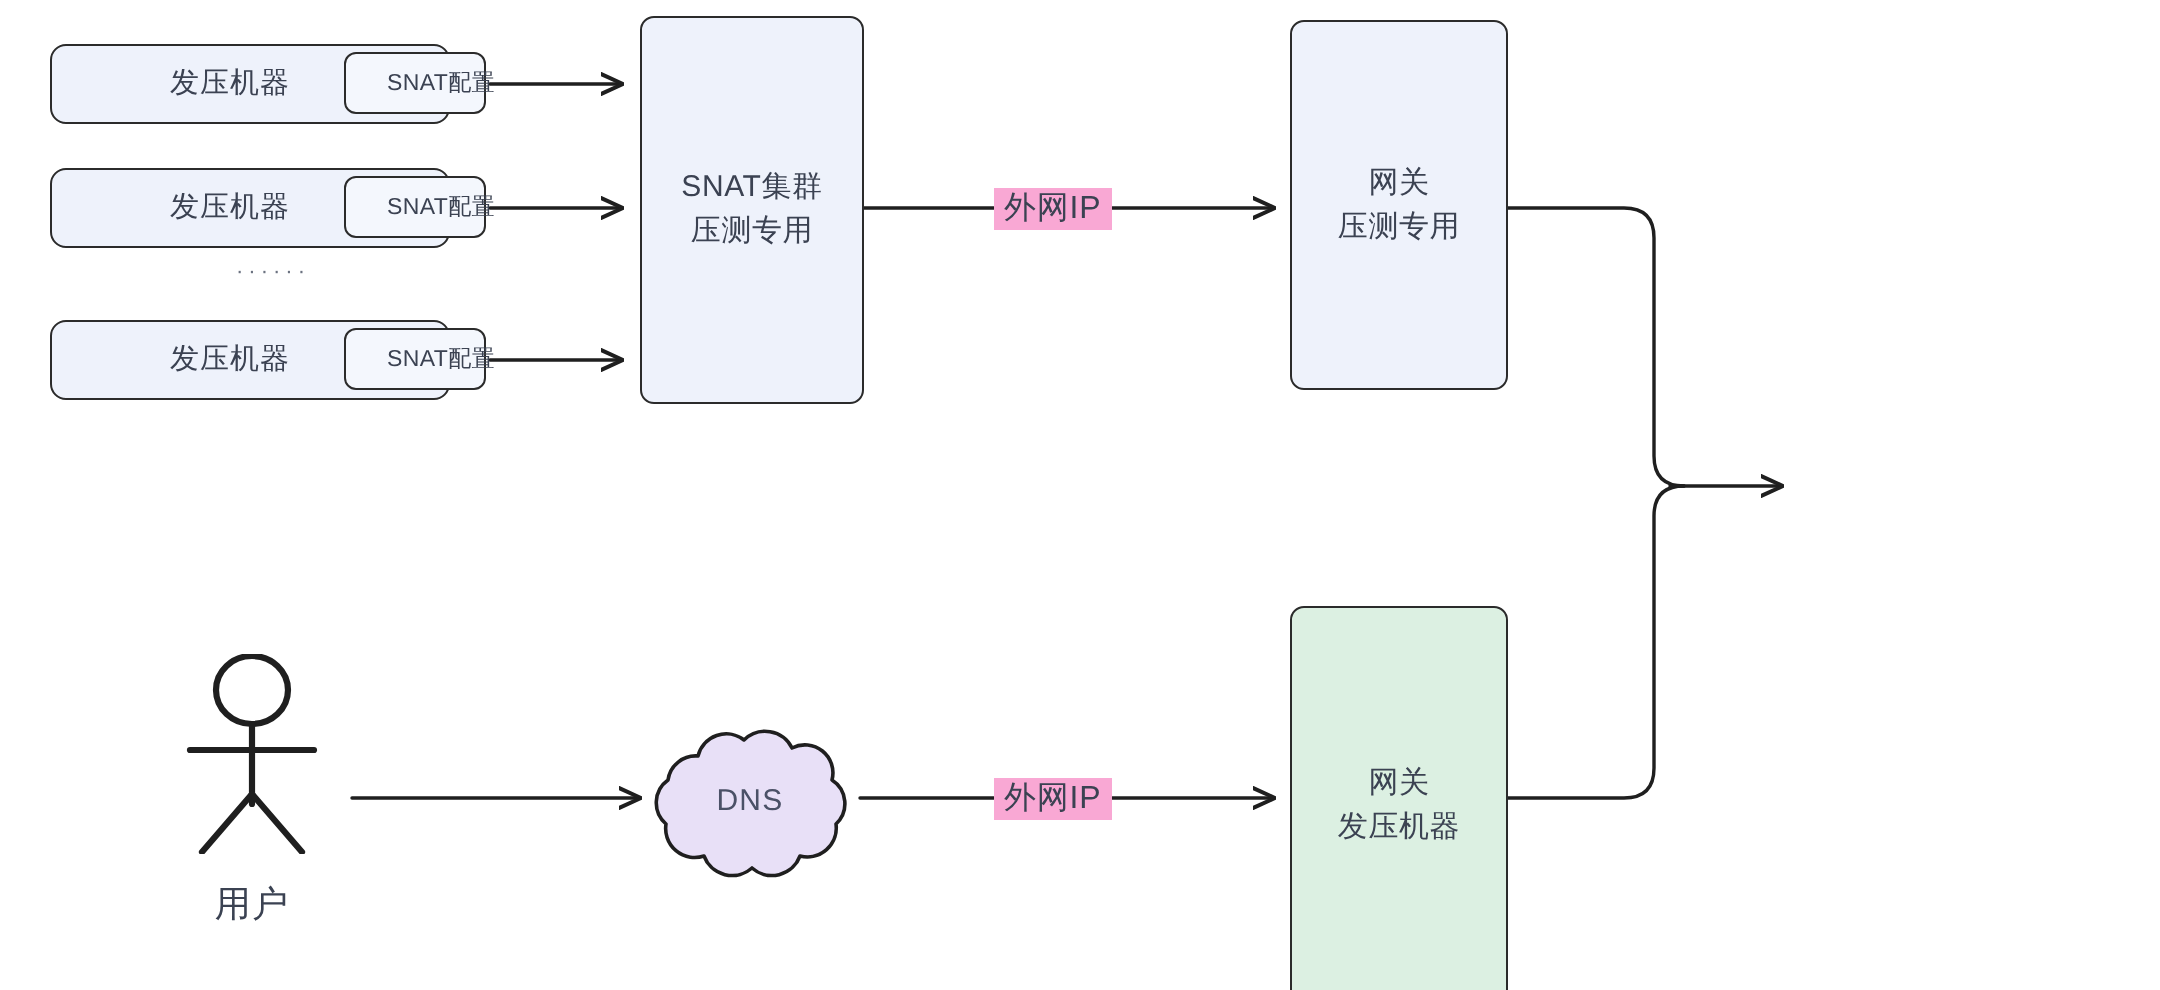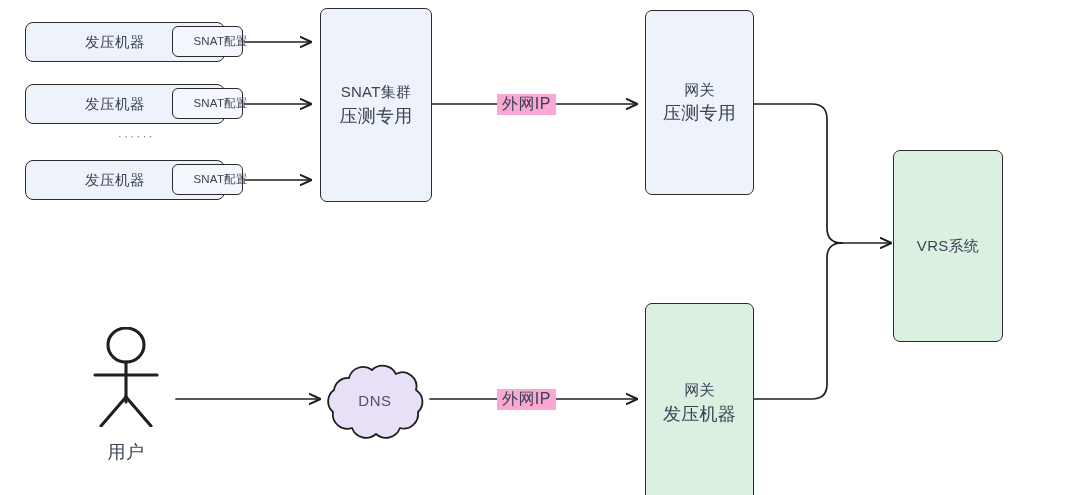--- a/index.html
+++ b/index.html
@@ -152,21 +152,21 @@
     font-size: 16px;
     color: #3b4252;
     background: #f9a8d4;
     padding: 0 5px;
     white-space: nowrap;
     letter-spacing: 0.4px;
   }
 
   .node-line { display: block; }
   .ln1 { font-size: 15px; }
-  .ln2 { font-size: 18px; text-align: center; }
+  .ln2 { font-size: 15px; text-align: center; }
 </style>
 </head>
 <body>
 
 <div id="canvas">
 
   <svg class="edges" viewBox="0 0 1080 495" width="1080" height="495">
     <defs>
       <marker id="arrow" viewBox="0 0 10 10" refX="9" refY="5" markerWidth="7" markerHeight="7" orient="auto-start-reverse">
         <path d="M 0 0.7 L 9.4 5 L 0 9.3" fill="none" stroke="#1f1f1f" stroke-width="1.7" stroke-linecap="round" stroke-linejoin="round"></path>
@@ -222,23 +222,20 @@
   <div class="node blue" style="left:645px; top:10px; width:109px; height:185px;">
     <span class="node-line ln1">网关</span>
     <span class="node-line ln2">压测专用</span>
   </div>
 
   <div class="node green" style="left:645px; top:303px; width:109px; height:200px;">
     <span class="node-line ln1">网关</span>
     <span class="node-line ln2">发压机器</span>
   </div>
 
-  <div class="node green" style="left:893px; top:150px; width:110px; height:192px;">
-    <span class="node-line ln1">VRS系统</span>
-  </div>
 
   <div class="cloud-wrap">
     <svg width="106" height="96" viewBox="0 0 106 96">
       <path d="M 27 26
                A 14.5 14.5 0 0 1 50 18
                A 15 15 0 0 1 74 22
                A 14 14 0 0 1 94 38
                A 14 14 0 0 1 96 60
                A 14.5 14.5 0 0 1 78 76
                A 15 15 0 0 1 54 82

